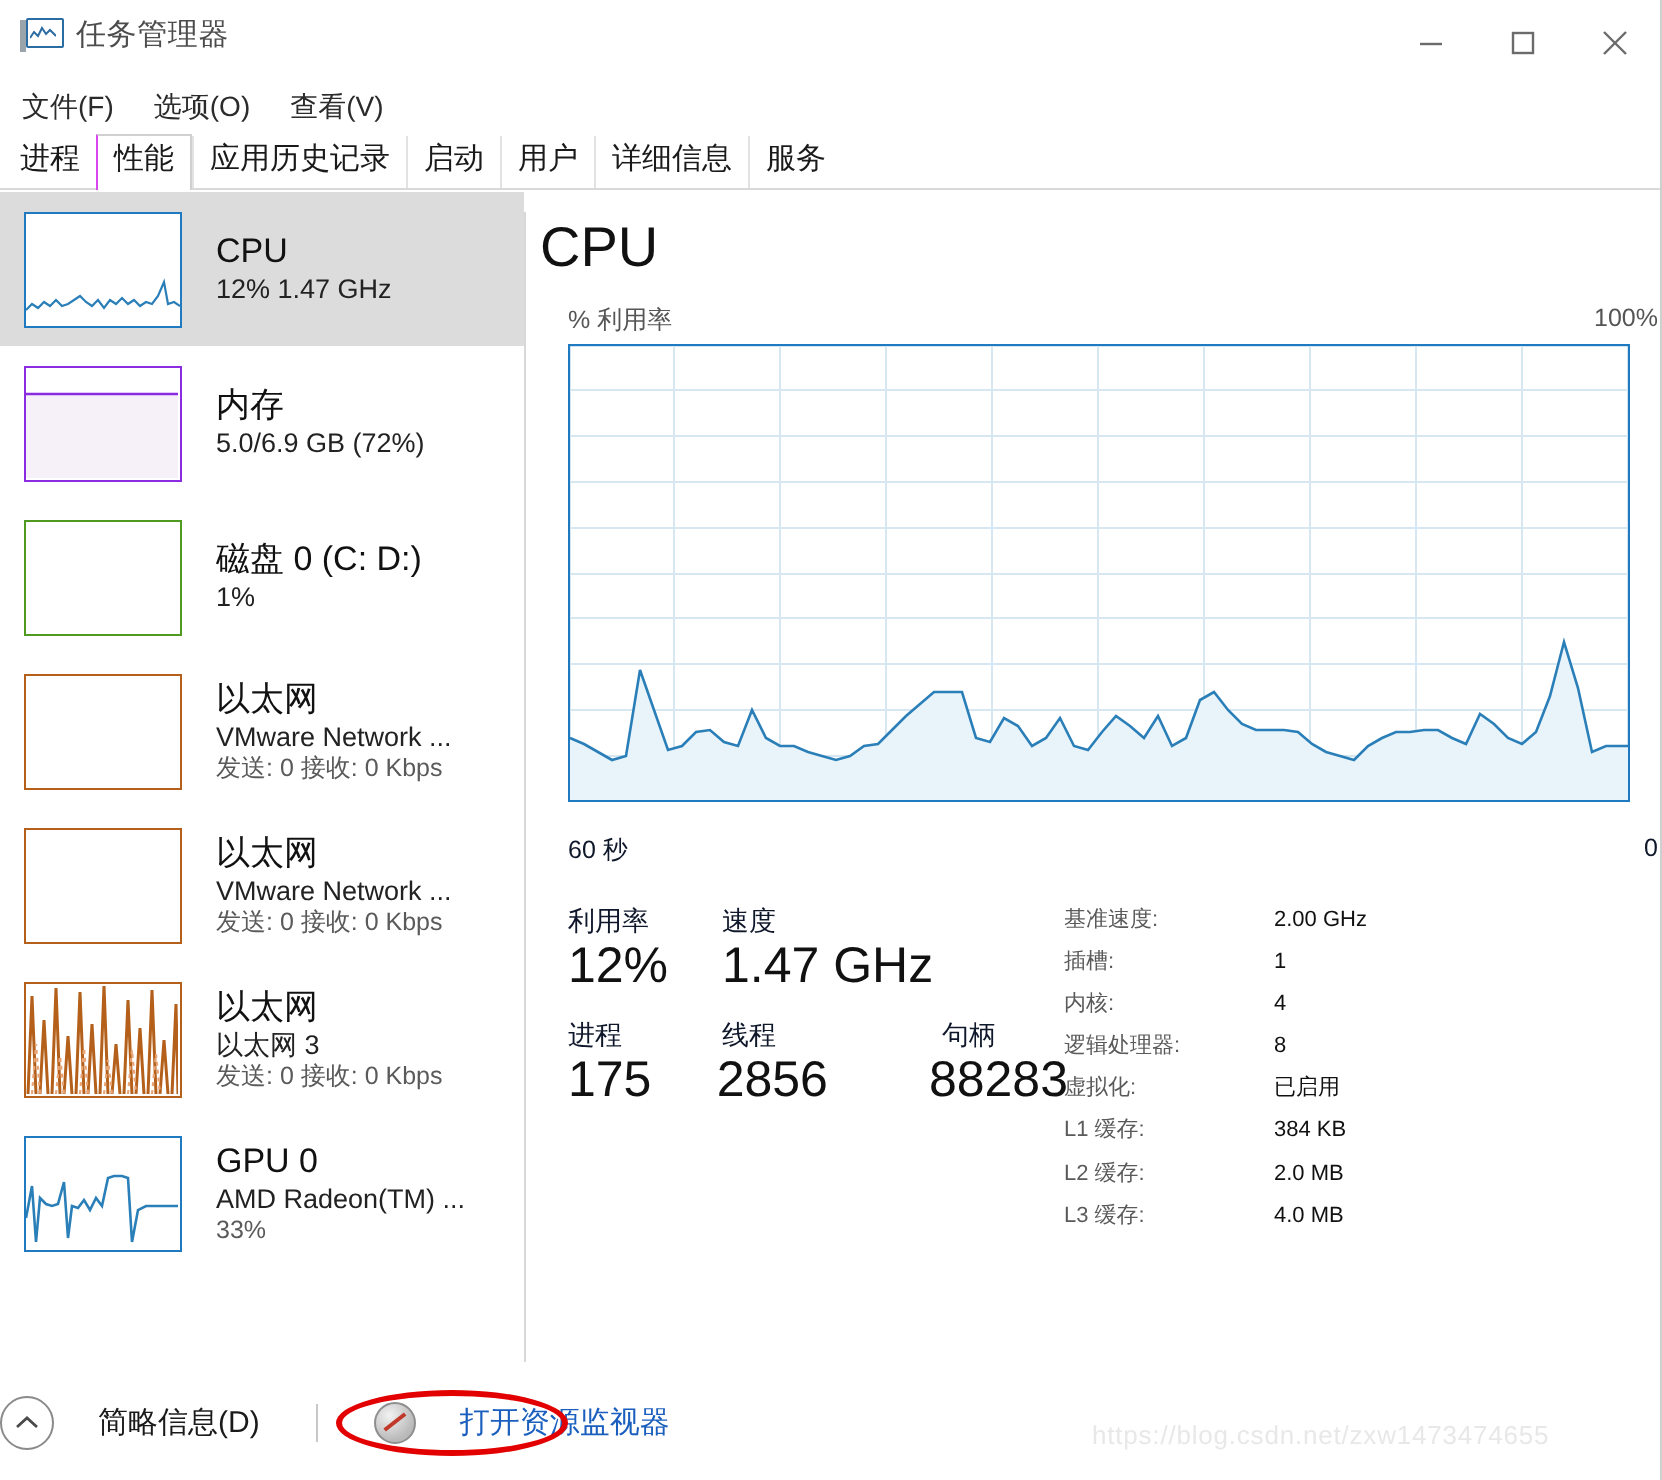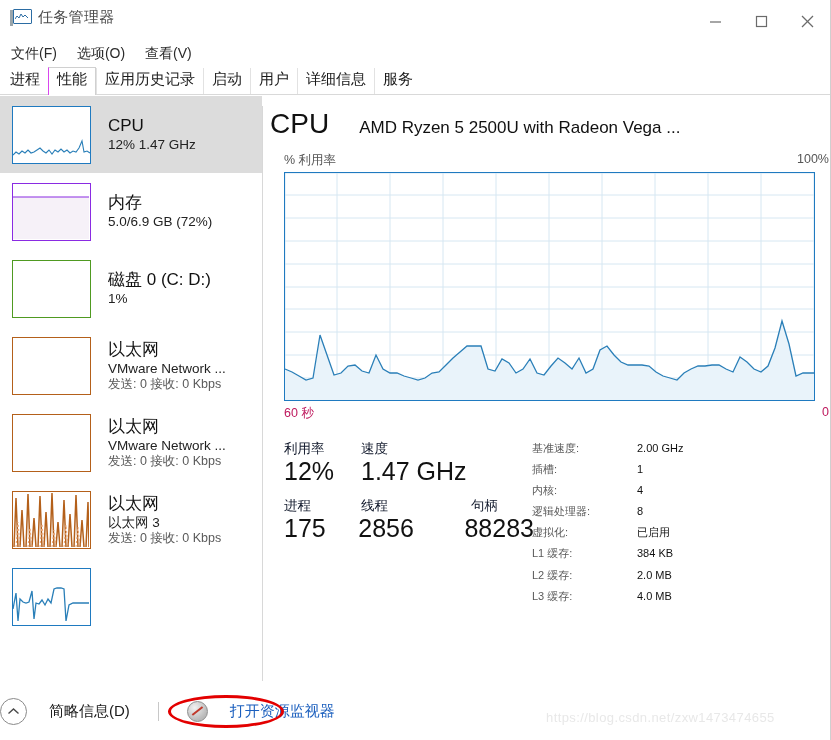--- a/index.html
+++ b/index.html
@@ -58,22 +58,22 @@
   .s-sub2{font-size:12.5px;color:#5a5a5a;margin-top:1px;}
 
   
   .main-head{display:flex;align-items:baseline;padding-top:12px;}
   .m-title{font-size:28px;color:#111;letter-spacing:0px;}
   .m-model{font-size:17px;color:#111;margin-left:30px;}
   .axis-row{display:flex;justify-content:space-between;font-size:12.5px;color:#555;
             margin-top:12px;padding:0 2px 3px 14px;}
   .graphwrap{position:relative;margin-left:14px;width:531px;height:229px;}
   .graph{width:531px;height:229px;display:block;}
-  .time-row{display:flex;justify-content:space-between;font-size:12.5px;color:#be185d;
-            margin-top:4px;padding:0 2px 0 14px;}
+  .time-row{display:flex;justify-content:space-between;font-size:12.5px;color:#0f172a;
+            margin-top:16px;padding:0 2px 0 14px;}
 
   
   .stats{position:relative;margin-top:18px;height:210px;}
   .statL{position:absolute;left:14px;top:0;width:250px;}
   .statR{position:absolute;left:262px;top:2px;width:290px;}
   .stat-labels{display:flex;font-size:13.5px;color:#0f172a;}
   .stat-values{display:flex;font-size:25px;color:#111;line-height:1.15;margin-top:-1px;}
   .c1{width:77px;} .c2{width:135px;}
   .c1b{width:77px;} .c2b{width:110px;} .c3b{width:auto;}
   .blk{margin-bottom:11px;}
@@ -237,31 +237,35 @@
           <span class="s-sub2">发送: 0 接收: 0 Kbps</span>
         </div>
       </div>
 
       <div class="srow">
         <div class="sthumb" style="border:1.3px solid #1f7ac0;">
           <svg width="76" height="56" viewBox="0 0 76 56">
             <polyline points="0,40 3,24 5,52 7,30 10,33 13,34 16,33 19,22 21,50 23,34 26,35 29,31 32,36 35,30 38,34 41,20 44,19 48,19 51,20 53,52 56,36 60,34 65,34 70,34 76,34" fill="none" stroke="#2a7fb8" stroke-width="1.3"></polyline>
           </svg>
         </div>
+        <div class="sinfo">
+          <span class="s-title">GPU 0</span>
+          <span class="s-sub">AMD Radeon(TM) ...</span>
+          <span class="s-sub2">33%</span>
+        </div>
       </div>
 
     </div>
 
     <div class="vsep"></div>
 
     <div class="main">
 
       <div class="main-head">
         <span class="m-title">CPU</span>
-        <span class="m-model">AMD Ryzen 5 2500U with Radeon Vega ...</span>
       </div>
 
       <div class="axis-row">
         <span>% 利用率</span>
         <span>100%</span>
       </div>
 
       <div class="graphwrap">
         <svg class="graph" viewBox="0 0 531 229" preserveAspectRatio="none">
           <rect x="0.5" y="0.5" width="530" height="228" fill="#ffffff" stroke="#1f7ac0" stroke-width="1.2"></rect>

